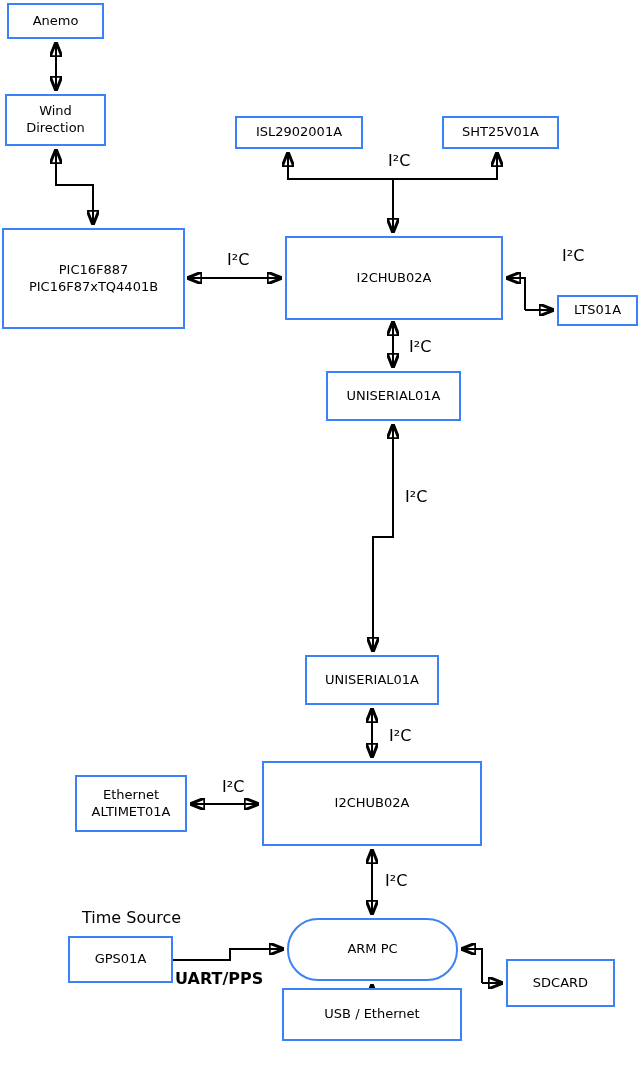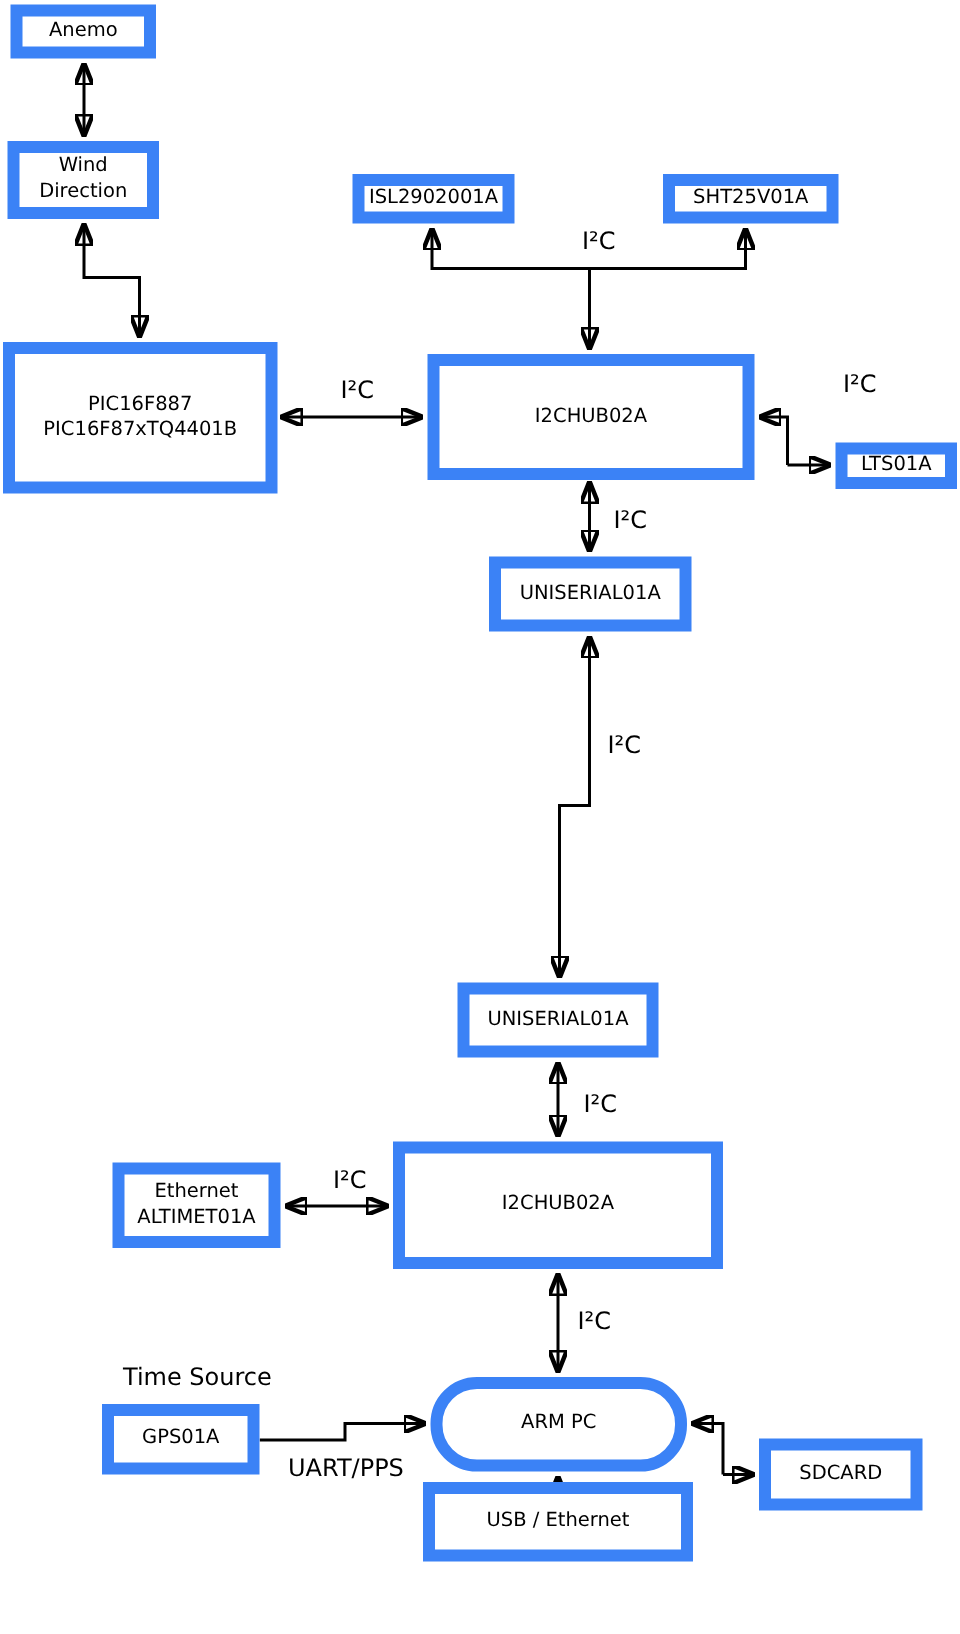--- a/index.html
+++ b/index.html
@@ -9,21 +9,21 @@
     height: 1089px;
     background: #ffffff;
     font-family: "DejaVu Sans", "Liberation Sans", sans-serif;
     color: #000;
     overflow: hidden;
   }
   .wires { position: absolute; left: 0; top: 0; width: 640px; height: 1089px; }
   .wires path { fill: none; stroke: #000; stroke-width: 2; }
   .node {
     position: absolute;
-    border: 8px solid #3b82f6;
+    border: 2px solid #3b82f6;
     background: #ffffff;
     display: flex;
     align-items: center;
     justify-content: center;
     text-align: center;
     box-sizing: border-box;
   }
   .node span {
     font-size: 13px;
     line-height: 1.3;
@@ -83,21 +83,21 @@
   <div class="node" style="left:5px; top:94px; width:101px; height:52px;">
     <span>Wind
 Direction</span>
   </div>
 
   <div class="node" style="left:2px; top:228px; width:183px; height:101px;">
     <span>PIC16F887
 PIC16F87xTQ4401B</span>
   </div>
 
-  <div class="node" style="left:235px; top:116px; width:108px; height:33px;">
+  <div class="node" style="left:235px; top:116px; width:128px; height:33px;">
     <span>ISL2902001A</span>
   </div>
 
   <div class="node" style="left:442px; top:116px; width:117px; height:33px;">
     <span>SHT25V01A</span>
   </div>
 
   <div class="node" style="left:285px; top:236px; width:218px; height:84px;">
     <span>I2CHUB02A</span>
   </div>
@@ -150,15 +150,15 @@
   <div class="lbl" style="left:405px; top:487px;">I²C</div>
 
   <div class="lbl" style="left:389px; top:726px;">I²C</div>
 
   <div class="lbl" style="left:222px; top:777px;">I²C</div>
 
   <div class="lbl" style="left:385px; top:871px;">I²C</div>
 
   <div class="lbl" style="left:82px; top:908px;">Time Source</div>
 
-  <div class="lbl" style="left:192px; top:969px;">UART/PPS</div>
+  <div class="lbl" style="left:175px; top:969px;font-weight:bold;">UART/PPS</div>
 
 </div>
 
 </body></html>

